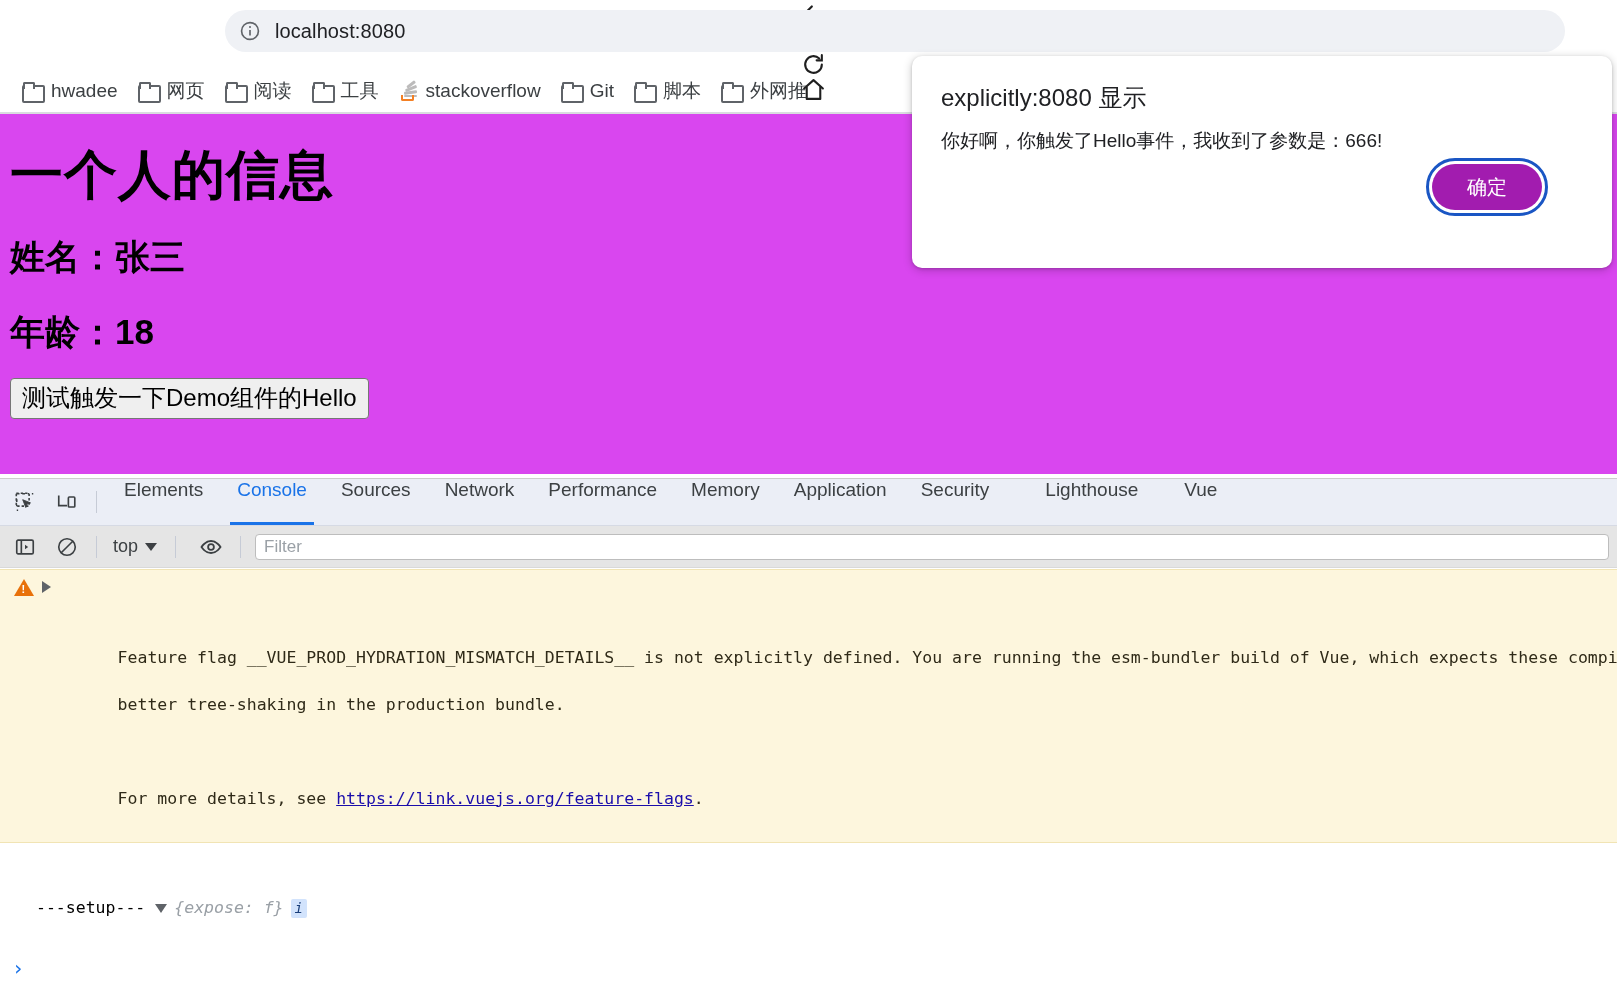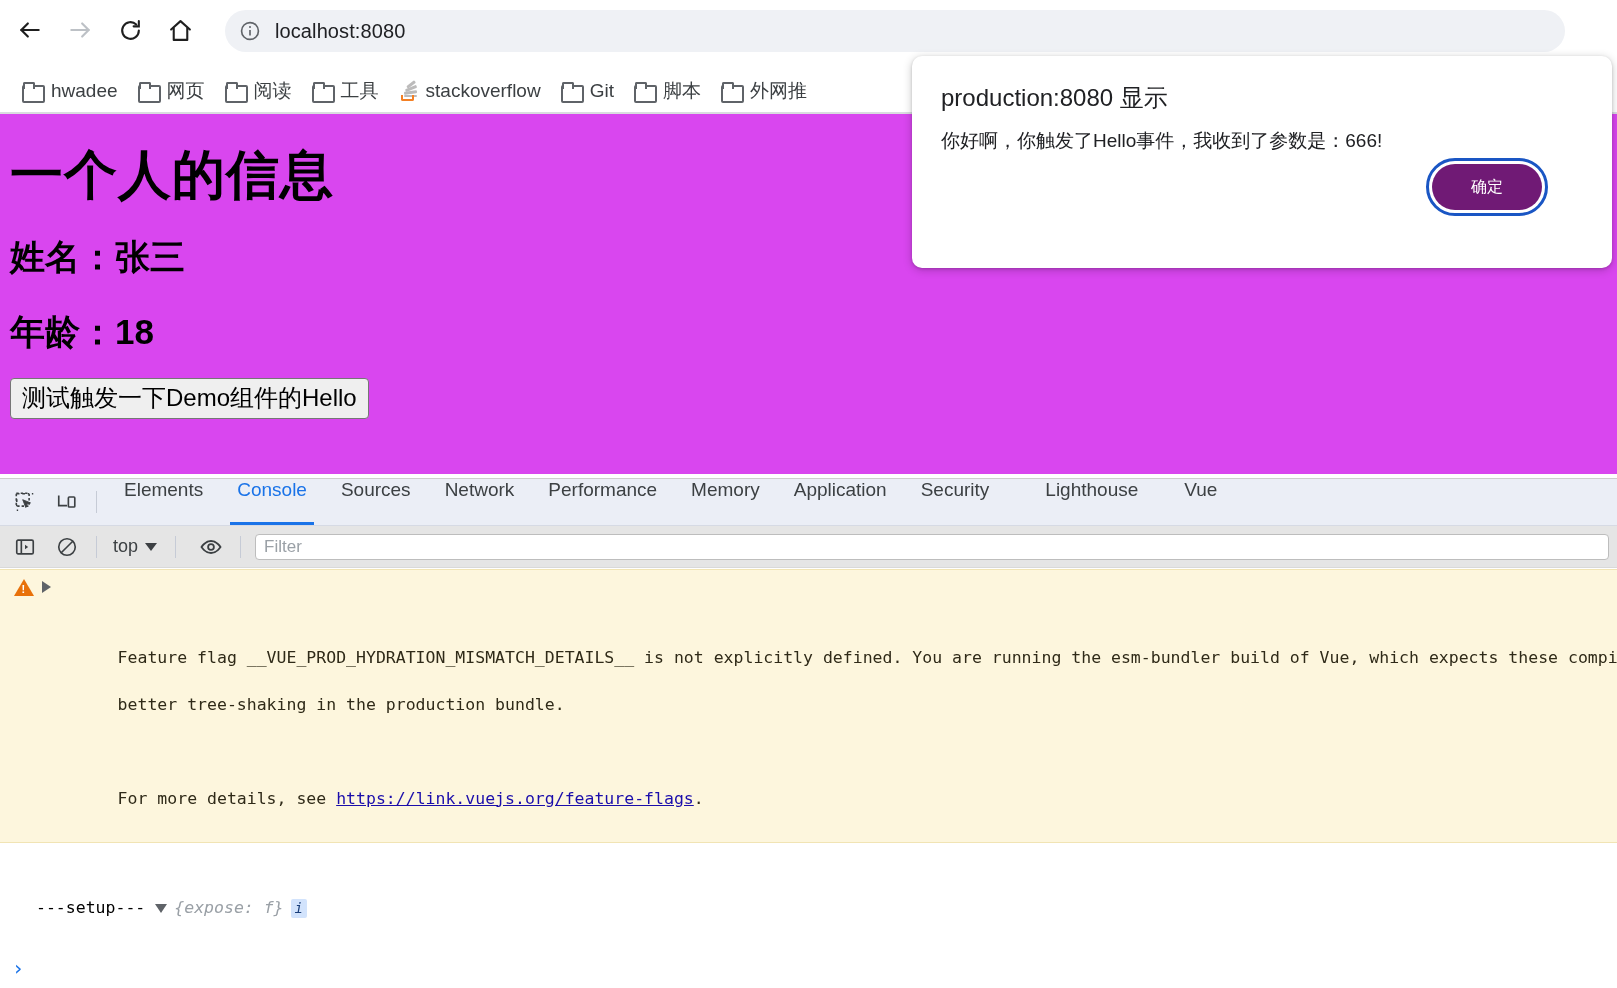--- a/index.html
+++ b/index.html
@@ -11,21 +11,21 @@
     font-family: "Liberation Sans", sans-serif;
   }
 
   
   #browser-chrome {
     position: absolute; left: 0; top: 0; width: 1617px; height: 114px;
     background: #ffffff;
   }
   #toolbar-row {
     position: absolute; left: 0; top: 0; width: 1617px; height: 60px;
-    display: flex; align-items: center;
+    display: flex; align-items: center; flex-direction: column;
   }
   .nav-btn {
     width: 40px; height: 40px; margin-left: 10px;
     display: flex; align-items: center; justify-content: center;
     border-radius: 50%;
     color: #1f1f1f;
   }
   .nav-btn.disabled { color: #bdc1c6; }
   .nav-btn svg { display: block; }
 
@@ -130,23 +130,23 @@
     position:absolute; left: 29px; top: 26px;
     font-size: 24px; color: #202124; font-weight: 400;
   }
   #dialog-message {
     position:absolute; left: 29px; top: 72px; right: 28px;
     font-size: 19px; color: #202124; line-height: 1.35;
   }
   #dialog-ok-button {
     position: absolute; left: 520px; top: 108px;
     width: 110px; height: 46px;
-    background: #701a75;
+    background: #a21caf;
     color: #ffffff;
-    font-size: 16px;
+    font-size: 20px;
     font-family: Liberation Mono, monospace;
     border: none;
     border-radius: 24px;
     outline: 3px solid #1a56c4;
     outline-offset: 3px;
     box-shadow: 0 0 0 3px #ffffff;
     display: flex; align-items: center; justify-content: center;
   }
 
   
@@ -353,21 +353,21 @@
 </div>
 
 <div id="page-viewport">
   <h1 id="page-title">一个人的信息</h1>
   <div class="info-line" id="info-name">姓名：张三</div>
   <div class="info-line" id="info-age">年龄：18</div>
   <button id="demo-button">测试触发一下Demo组件的Hello</button>
 </div>
 
 <div id="js-dialog">
-  <div id="dialog-title">production:8080 显示</div>
+  <div id="dialog-title">explicitly:8080 显示</div>
   <div id="dialog-message">你好啊，你触发了Hello事件，我收到了参数是：666!</div>
   <button id="dialog-ok-button">确定</button>
 </div>
 
 <div id="devtools">
 
   <div id="devtools-tabbar">
     <div class="dt-icon-btn">
       <svg width="22" height="22" viewBox="0 0 24 24" fill="none" stroke="currentColor" stroke-width="1.7">
         <path d="M3 3h3M9 3h3M15 3h1.5M3 9v3M3 15v1.5M3 21h1.5M21 3h-1.5" stroke-dasharray="0"></path>

